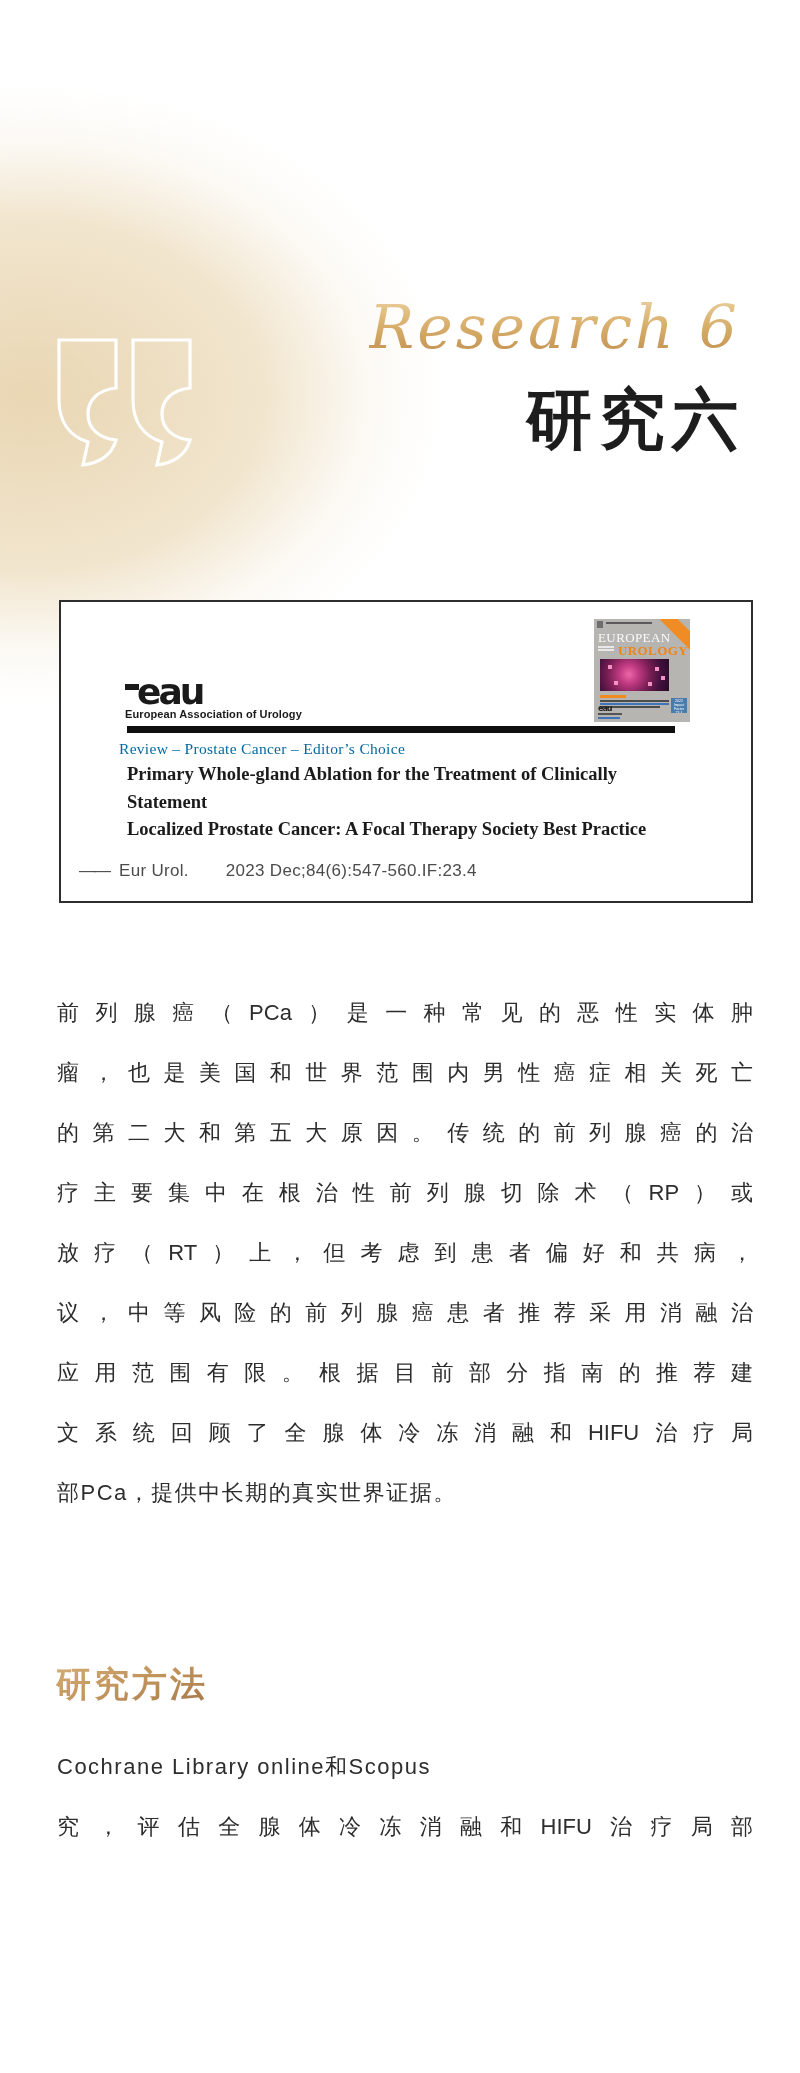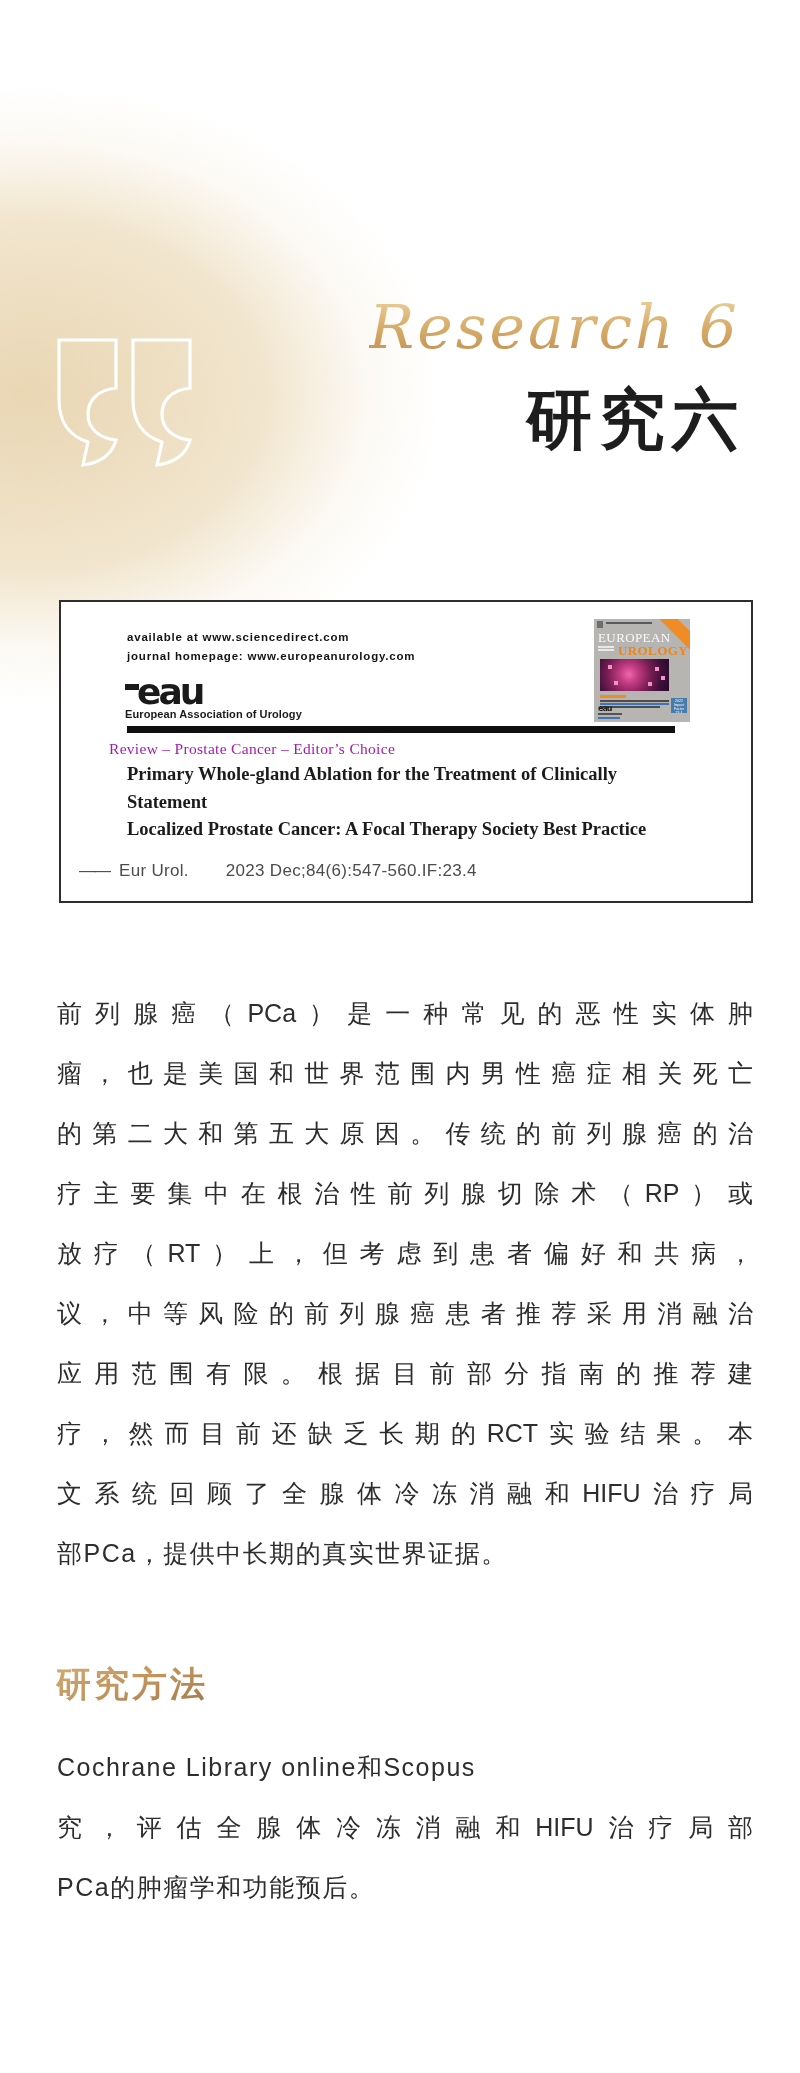--- a/index.html
+++ b/index.html
@@ -47,23 +47,23 @@
     color:#1a1a1a;
   }
   .eau-logo .dash{display:inline-block;width:14px;height:6px;background:#1a1a1a;
     vertical-align:14px;margin-right:-2px;}
   .eau-caption{
     position:absolute;left:64px;top:106px;
     font-size:11px;font-weight:bold;color:#1a1a1a;letter-spacing:0.1px;
   }
   .divider-bar{position:absolute;left:66px;top:124px;width:548px;height:7px;background:#0f0f0f;}
   .review-line{
-    position:absolute;left:48px;top:138px;
+    position:absolute;left:58px;top:138px;
     font-family:"Liberation Serif",serif;
-    font-size:15.5px;color:#a21caf;letter-spacing:0.3px;
+    font-size:15.5px;color:#0369a1;letter-spacing:0.3px;
   }
   .paper-title{
     position:absolute;left:66px;top:159px;width:585px;
     font-family:"Liberation Serif",serif;font-weight:bold;
     font-size:18.5px;line-height:27.5px;color:#1b1b1b;
   }
   .citation{
     position:absolute;left:18px;top:259px;display:flex;align-items:center;
     font-size:17px;color:#4c4c4c;letter-spacing:0.3px;
   }
@@ -96,21 +96,21 @@
     color:#fff;font-family:"Liberation Sans",sans-serif;font-size:3.5px;line-height:4px;
     text-align:center;overflow:hidden;padding-top:1px;box-sizing:border-box;
   }
   .cover .eau-mini{position:absolute;left:4px;bottom:10px;color:#222;
     font-family:"DejaVu Sans",sans-serif;font-weight:800;font-size:8px;letter-spacing:-1px;line-height:7px;}
   .cover .eau-mini-sub{position:absolute;left:4px;bottom:7px;width:24px;height:2px;background:#555;}
   .cover .blue-ln{position:absolute;left:4px;bottom:3px;width:22px;height:2px;background:#3f74b8;}
   
   .para{position:absolute;left:57px;width:696px;color:#2d2d2d;}
   .para .line{
-    height:60px;line-height:60px;font-size:25px;
+    height:60px;line-height:60px;font-size:22px;
     white-space:normal;letter-spacing:1.5px;
   }
   .para .line.j{text-align:justify;text-align-last:justify;letter-spacing:0;}
   #intro{top:983px;}
   #methods-para{top:1737px;}
   .section-heading{
     position:absolute;left:56px;top:1661px;line-height:1.3;
     font-family:"DejaVu Serif","Liberation Serif",serif;
     font-weight:700;font-size:35px;letter-spacing:3px;
     background:linear-gradient(160deg,#d4ad75 0%,#c1945c 50%,#a5774a 100%);
@@ -127,24 +127,20 @@
   <g fill="none" stroke="#ffffff" stroke-width="3.2" stroke-linejoin="miter">
     <path d="M9 4 H66 V52 C48 54 38 64 38 78 C38 93 49 102 66 104 C62 119 49 127 33 129 L38 106 C19 100 9 85 9 64 Z"></path>
     <path transform="translate(74,0)" d="M9 4 H66 V52 C48 54 38 64 38 78 C38 93 49 102 66 104 C62 119 49 127 33 129 L38 106 C19 100 9 85 9 64 Z"></path>
   </g>
 </svg>
 
 <div class="title-en">Research 6</div>
 <div class="title-zh">研究六</div>
 
 <div class="card">
-  <div class="avail">
-    <div>available at www.sciencedirect.com</div>
-    <div>journal homepage: www.europeanurology.com</div>
-  </div>
 
   <div class="eau-logo"><span class="dash"></span><span>eau</span></div>
   <div class="eau-caption">European Association of Urology</div>
 
   <div class="cover">
     <div class="toplogo"></div>
     <div class="topline"></div>
     <div class="ribbon"></div>
     <div class="t1">EUROPEAN</div>
     <div class="sub"></div>
@@ -189,24 +185,22 @@
 </div>
 
 <div class="para" id="intro">
   <div class="line j">前列腺癌（PCa）是一种常见的恶性实体肿</div>
   <div class="line j">瘤，也是美国和世界范围内男性癌症相关死亡</div>
   <div class="line j">的第二大和第五大原因。传统的前列腺癌的治</div>
   <div class="line j">疗主要集中在根治性前列腺切除术（RP）或</div>
   <div class="line j">放疗（RT）上，但考虑到患者偏好和共病，</div>
   <div class="line j">议，中等风险的前列腺癌患者推荐采用消融治</div>
   <div class="line j">应用范围有限。根据目前部分指南的推荐建</div>
-  <div class="line j">疗，然而目前还缺乏长期的RCT实验结果。本</div>
   <div class="line j">文系统回顾了全腺体冷冻消融和HIFU治疗局</div>
   <div class="line">部PCa，提供中长期的真实世界证据。</div>
 </div>
 
 <div class="section-heading">研究方法</div>
 
 <div class="para" id="methods-para">
   <div class="line">Cochrane Library online和Scopus</div>
   <div class="line j">究，评估全腺体冷冻消融和HIFU治疗局部</div>
-  <div class="line">PCa的肿瘤学和功能预后。</div>
 </div>
 
 </body></html>

